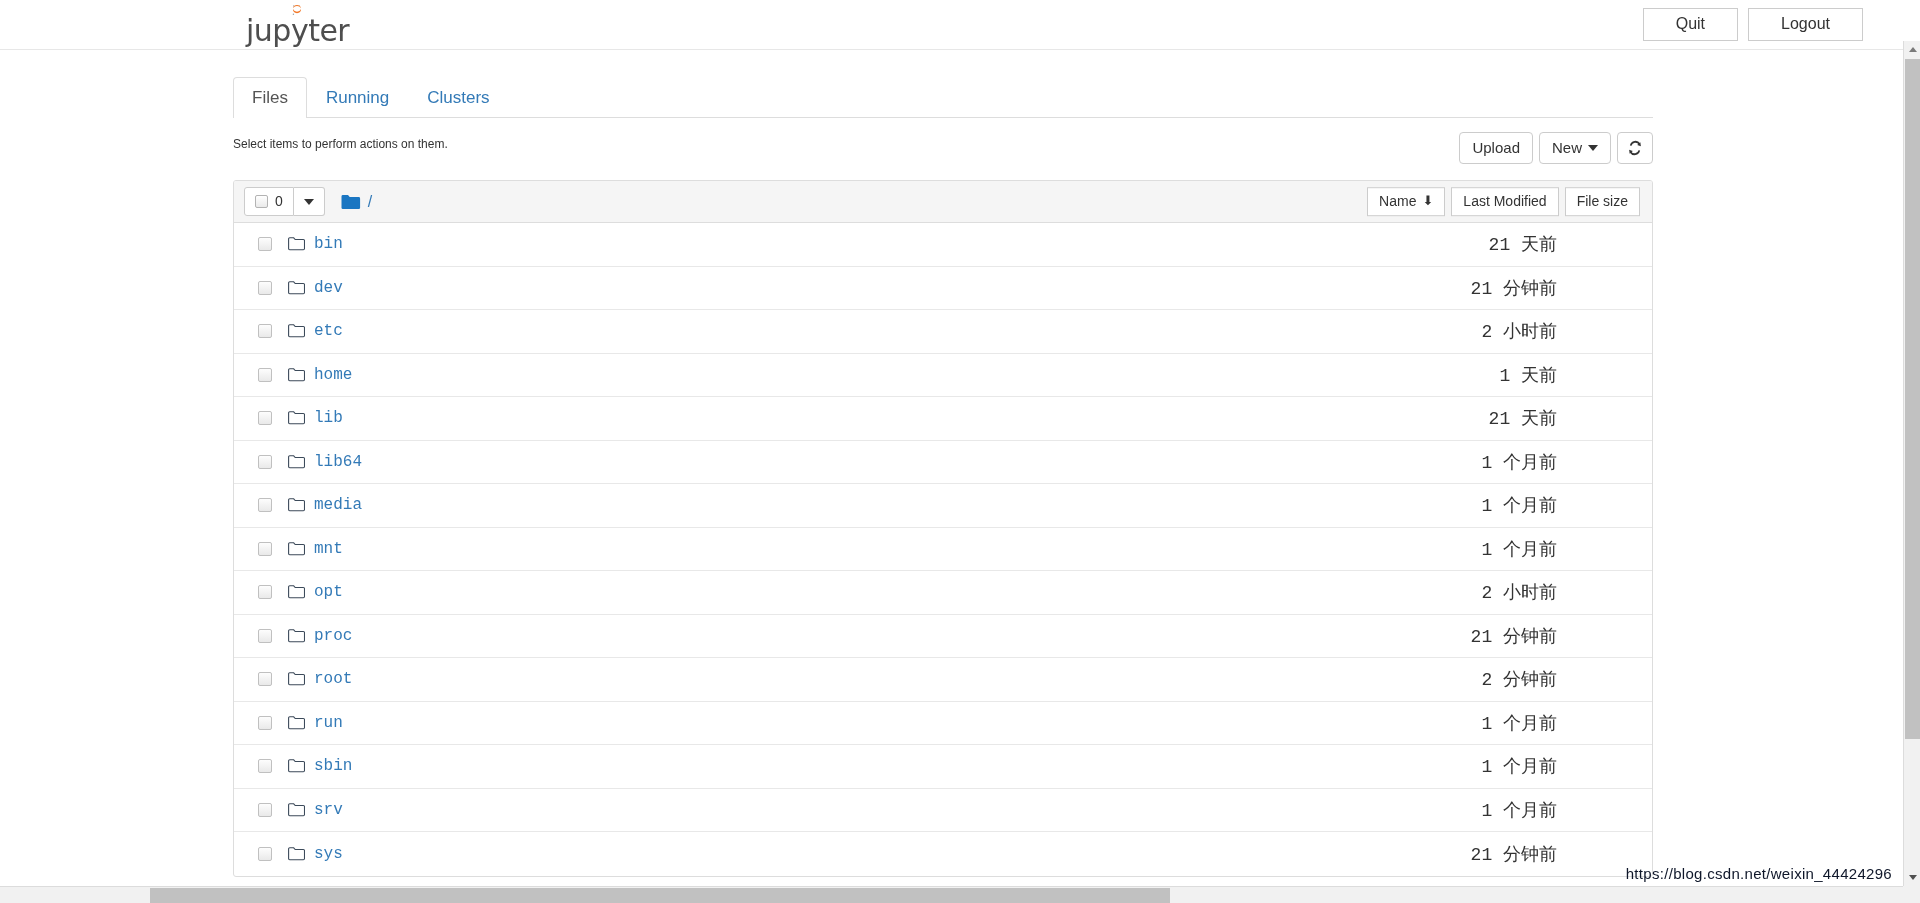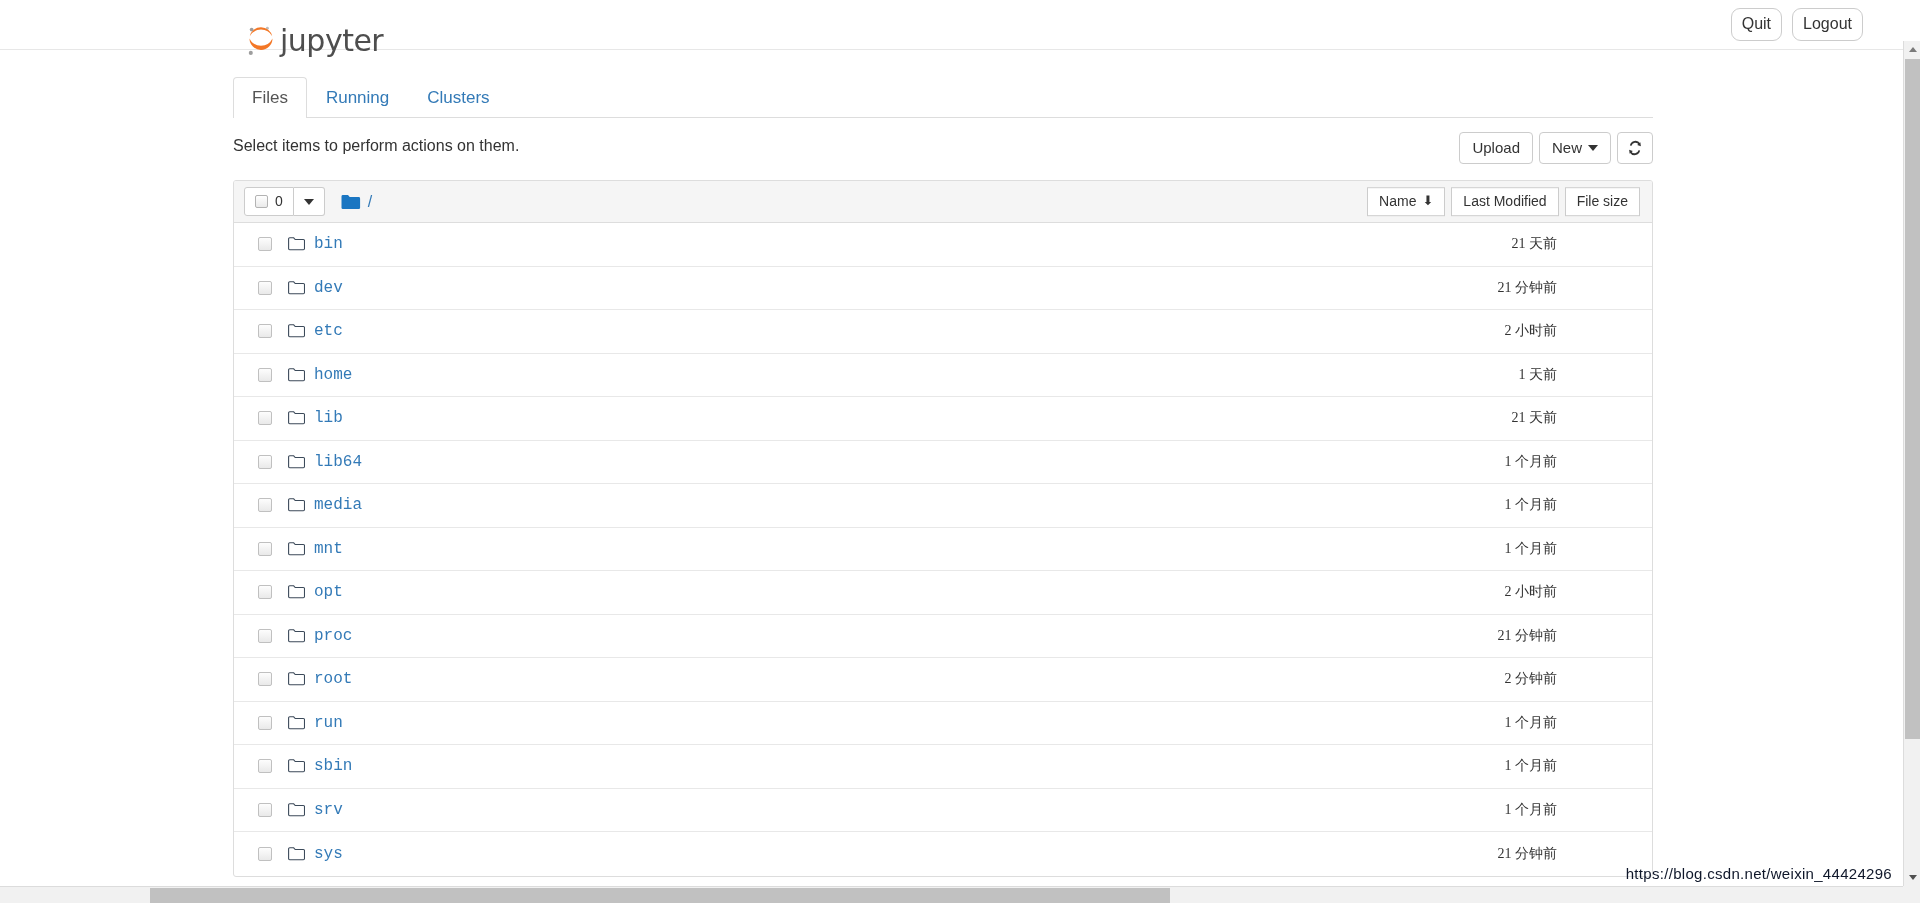--- a/index.html
+++ b/index.html
@@ -21,24 +21,25 @@
   
   .header {
     position: relative;
     height: 50px;
     border-bottom: 1px solid #e7e7e7;
     background: #ffffff;
   }
   .logo-wrap {
     position: absolute;
     left: 244px;
-    top: 20px;
+    top: 4px;
     display: flex;
     align-items: center;
     height: 42px;
+    flex-direction: column;
   }
   .logo-mark { width: 34px; height: 34px; display:block; }
   .logo-text {
     font-size: 30px;
     color: #4e4e4e;
     font-weight: 400;
     letter-spacing: -0.5px;
     margin-left: 2px;
     line-height: 1;
     font-family: "DejaVu Sans", sans-serif;
@@ -46,25 +47,25 @@
   .header-buttons {
     position: absolute;
     right: 57px;
     top: 8px;
     display: flex;
     gap: 10px;
   }
   .btn {
     background: #ffffff;
     border: 1px solid #cccccc;
-    border-radius: 9px;
+    border-radius: 0;
     color: #333333;
     font-size: 16px;
     font-family: "Liberation Sans", sans-serif;
-    padding: 5px 10px;
+    padding: 5px 32px;
     line-height: 1.3;
     cursor: pointer;
     white-space: nowrap;
   }
 
   
   .container {
     position: relative;
     width: 1420px;
     margin: 0 0 0 233px;
@@ -101,21 +102,21 @@
 
   
   .action-row {
     position: relative;
     height: 44px;
     margin-top: 14px;
   }
   .select-hint {
     position: absolute;
     left: 0; top: 5px;
-    font-size: 16px;
+    font-size: 12px;
     color: #333333;
   }
   .action-buttons {
     position: absolute;
     right: 0; top: 0;
     display: flex;
     gap: 6px;
   }
   .btn-sm {
     background: #ffffff;
@@ -242,24 +243,24 @@
     margin-left: 9px;
     font-size: 16px;
     color: #337ab7;
     cursor: pointer;
     text-decoration: none;
     font-family: Liberation Mono, monospace;
   }
   .row-time {
     position: absolute;
     right: 95px;
-    font-size: 14px;
+    font-size: 18px;
     color: #333333;
     white-space: nowrap;
-    font-family: Liberation Serif, serif;
+    font-family: Liberation Mono, monospace;
   }
 
   
   .vscroll {
     position: absolute;
     right: 0; top: 41px;
     width: 17px;
     height: 845px;
     background: #f1f1f1;
     border-left: 1px solid #dcdcdc;

